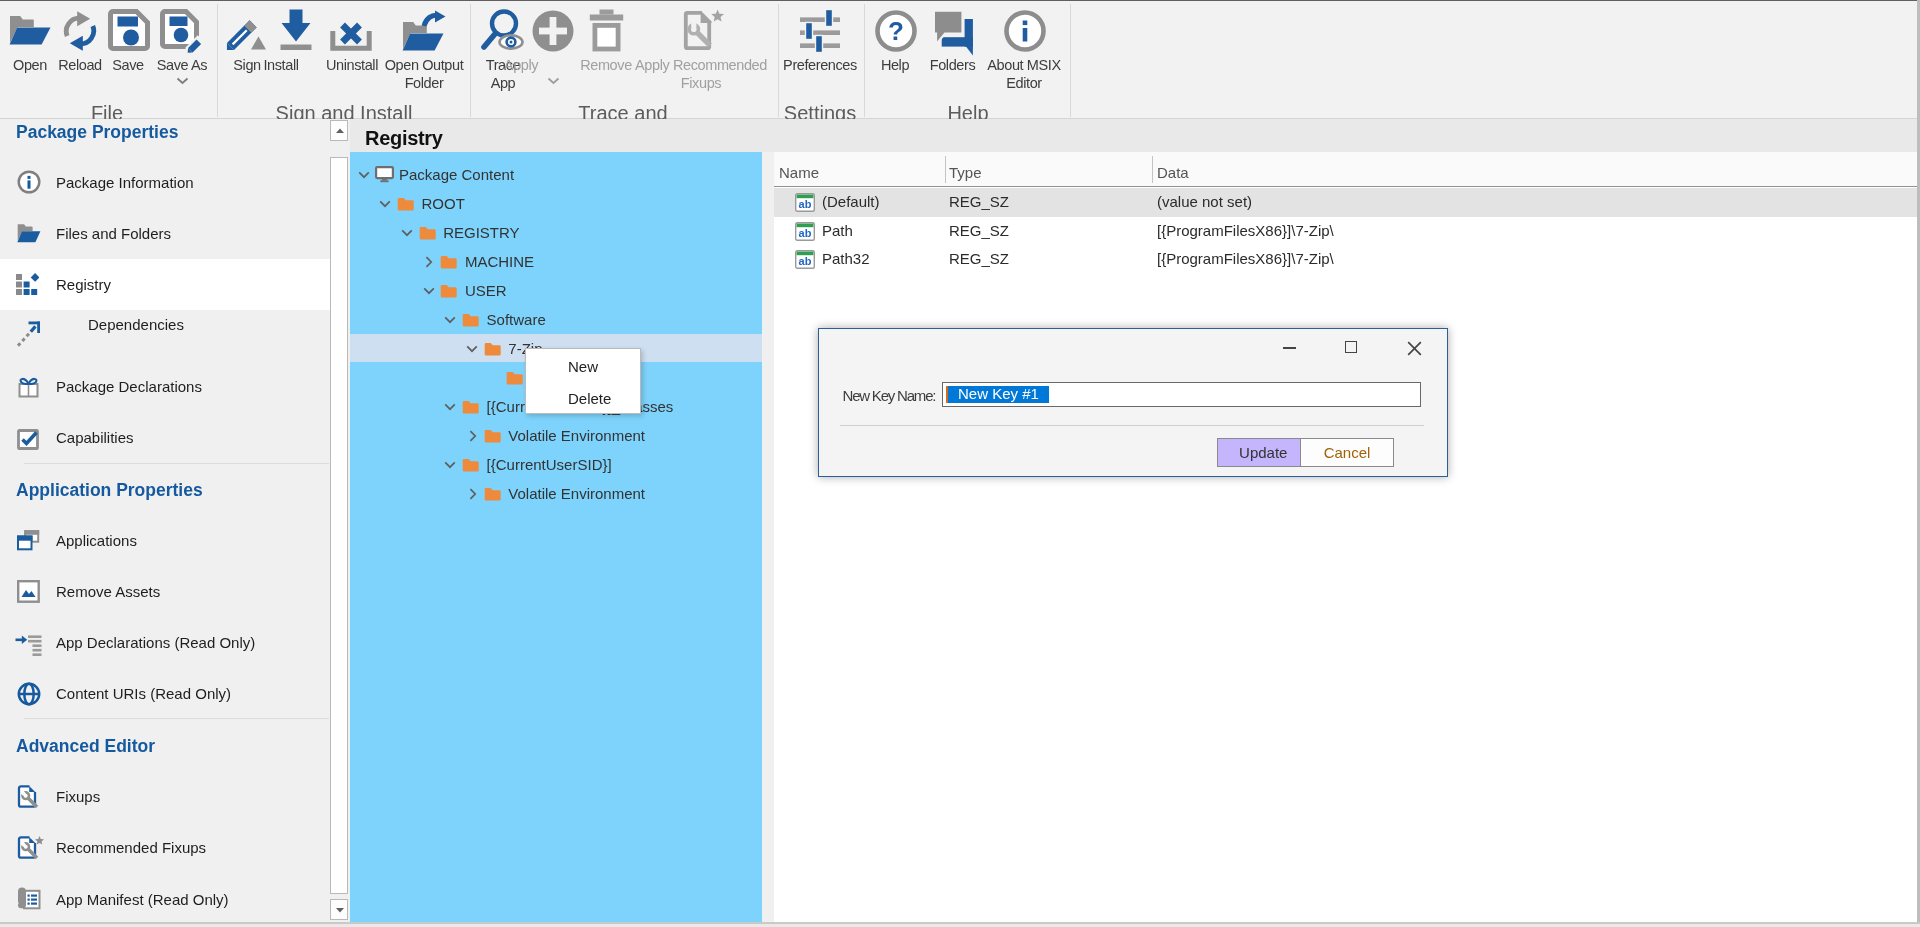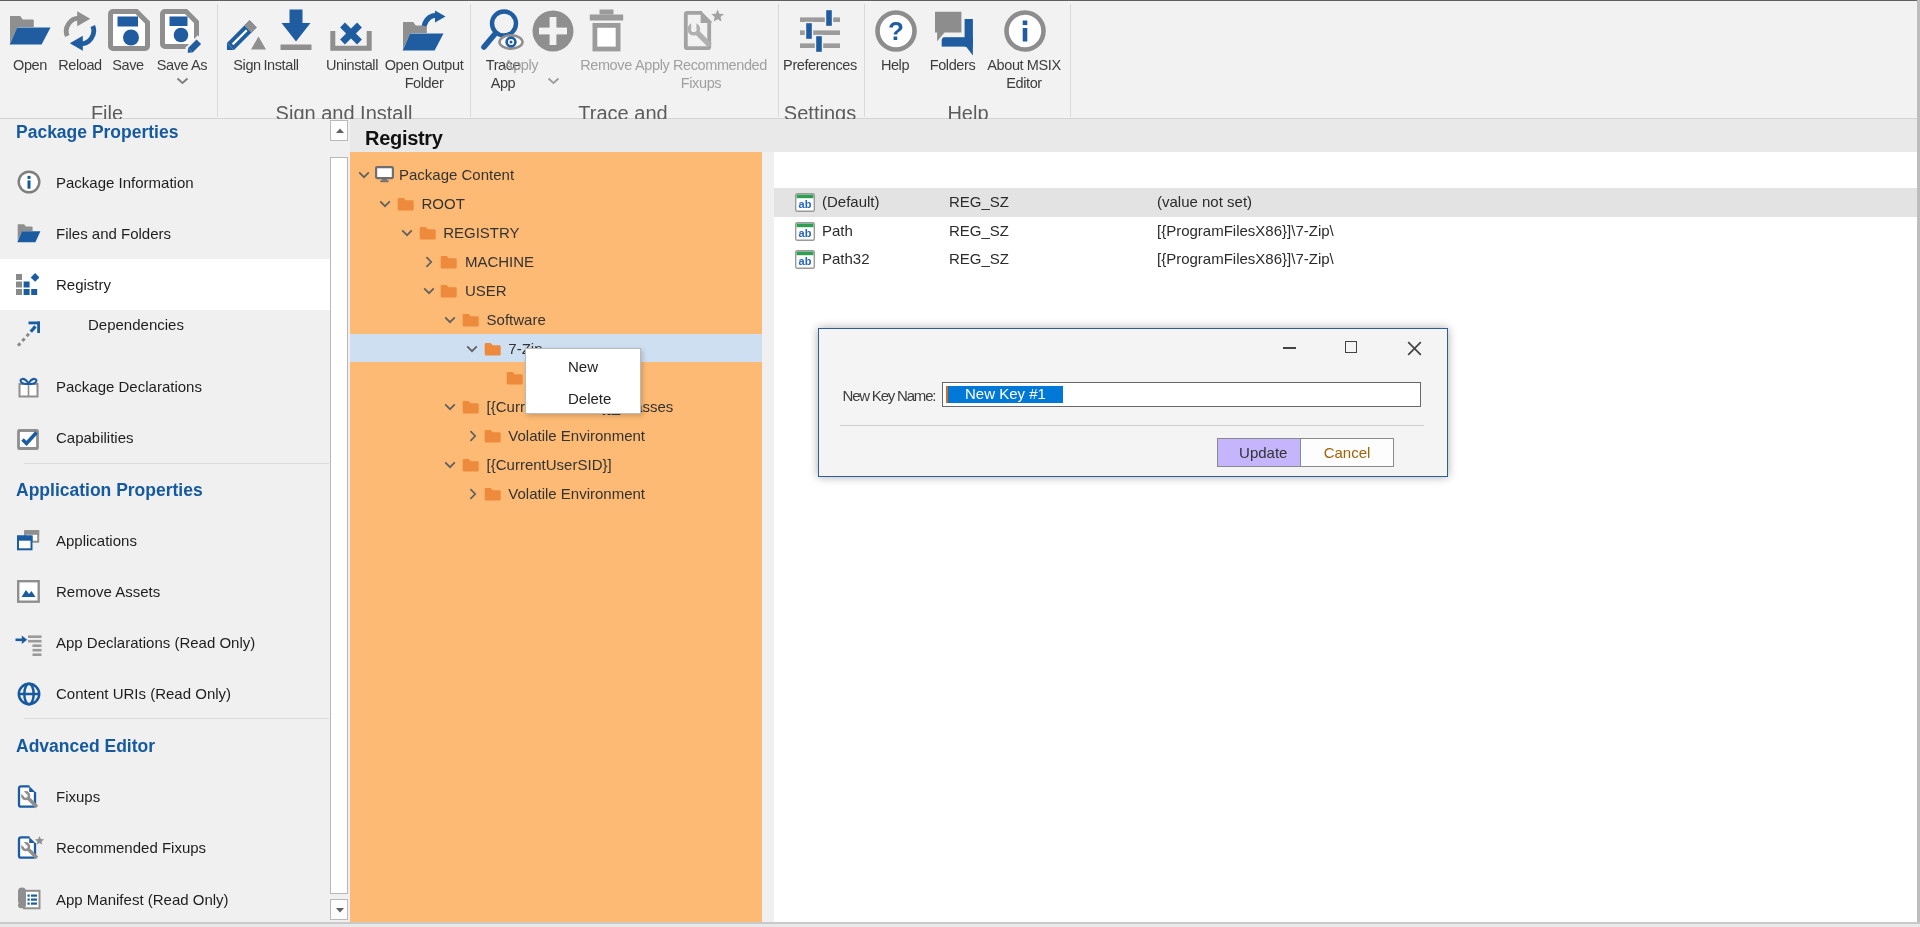--- a/index.html
+++ b/index.html
@@ -173,21 +173,21 @@
   <div class="grp-label" style="left:269px;width:150px;">Sign and Install</div>
   <div class="grp-label" style="left:548px;width:150px;">Trace and Fixups</div>
 </div>
 
 <div class="abs" style="left:0;top:119px;width:1920px;height:803px;background:#f0f0f0;"></div>
 
 <div class="abs" style="left:350px;top:119px;width:1567px;height:33px;background:#e9e9e9;">
   <div class="abs" style="left:15px;top:8px;font-size:20px;font-weight:bold;letter-spacing:-0.3px;color:#111;">Registry</div>
 </div>
 
-<div class="abs" id="tree" style="left:350px;top:152px;width:412px;height:770px;background:#fdba74;overflow:hidden;">
+<div class="abs" id="tree" style="left:350px;top:152px;width:412px;height:770px;background:#7dd3fc;overflow:hidden;">
 
   <div class="abs" style="left:0;top:182px;width:412px;height:27.5px;background:#cfdff2;"></div>
 
   <svg class="chev" style="left:7.5px;top:19px;" width="12" height="8" viewBox="0 0 12 8">
       <path d="M1.2,1.4 L6,6.2 L10.8,1.4" fill="none" stroke="#5f5f5f" stroke-width="1.7"></path>
     </svg>
   <svg class="abs" style="left:24.5px;top:14px;" width="19" height="17" viewBox="0 0 19 17">
     <rect x="1.1" y="1.1" width="16.8" height="11" rx="1" fill="#fff" stroke="#6e6e6e" stroke-width="2.2"></rect>
     <path d="M7.6,12.1 h3.8 l0.9,2.2 h-5.6 Z" fill="#6e6e6e"></path>
     <rect x="5.4" y="14.3" width="8.2" height="1.9" fill="#6e6e6e"></rect>
@@ -273,20 +273,27 @@
   <svg class="chev" style="left:118.5px;top:335.5px;" width="8" height="12" viewBox="0 0 8 12">
       <path d="M1.4,1.2 L6.2,6 L1.4,10.8" fill="none" stroke="#5f5f5f" stroke-width="1.7"></path>
     </svg>
   <svg class="abs" style="left:133.8px;top:334.5px;" width="17" height="14" viewBox="0 0 17 14">
       <path d="M0.7,2.2 a1.3,1.3 0 0 1 1.3,-1.3 h4.7 l2,2.4 h6.7 a1.3,1.3 0 0 1 1.3,1.3 v7.7 a1.3,1.3 0 0 1 -1.3,1.3 H2 a1.3,1.3 0 0 1 -1.3,-1.3 Z" fill="#ee8a3c"></path>
     </svg>
   <div class="trow" style="left:158.3px;top:327px;line-height:29px;">Volatile Environment</div>
 </div>
 
 <div class="abs" id="table" style="left:774px;top:152px;width:1143px;height:770px;background:#fff;">
+  <div class="abs" style="left:0;top:0;width:1143px;height:35px;background:#fafafa;border-bottom:1.4px solid #919191;box-sizing:border-box;">
+    <div class="tbl-txt" style="left:5px;top:0;line-height:42px;color:#555;">Name</div>
+    <div class="tbl-txt" style="left:175px;top:0;line-height:42px;color:#555;">Type</div>
+    <div class="tbl-txt" style="left:383px;top:0;line-height:42px;color:#555;">Data</div>
+    <div class="abs" style="left:171px;top:4px;width:1px;height:27px;background:#c4c4c4;"></div>
+    <div class="abs" style="left:378px;top:4px;width:1px;height:27px;background:#c4c4c4;"></div>
+  </div>
 
   <div class="abs" style="left:0;top:36px;width:1143px;height:28.5px;background:#e3e3e3;">
     <svg class="abs" style="left:21px;top:5px;" width="20" height="19" viewBox="0 0 20 19">
       <rect x="0.7" y="0.7" width="18.6" height="17.6" rx="1.5" fill="#fff" stroke="#9a9a9a" stroke-width="1.4"></rect>
       <rect x="1.6" y="1.6" width="16.8" height="3.6" fill="#2e9e4f"></rect>
       <text x="10" y="14.6" font-size="11" font-weight="bold" fill="#2066c4" text-anchor="middle" font-family="Liberation Sans,sans-serif">ab</text>
     </svg>
     <div class="tbl-txt" style="left:48px;top:0;line-height:28.5px;">(Default)</div>
     <div class="tbl-txt" style="left:175px;top:0;line-height:28.5px;">REG_SZ</div>
     <div class="tbl-txt" style="left:383px;top:0;line-height:28.5px;">(value not set)</div>
@@ -467,20 +474,20 @@
   <div class="abs" style="left:526px;top:12.5px;width:12px;height:11.5px;border:1.6px solid #444;box-sizing:border-box;"></div>
   <svg class="abs" style="left:587.5px;top:12px;" width="15" height="15" viewBox="0 0 15 15">
     <line x1="1.2" y1="1.2" x2="13.8" y2="13.8" stroke="#444" stroke-width="1.7"></line>
     <line x1="13.8" y1="1.2" x2="1.2" y2="13.8" stroke="#444" stroke-width="1.7"></line>
   </svg>
 
   <div class="abs" style="left:23.5px;top:58.5px;font-size:15px;letter-spacing:-1.2px;color:#3d3d3d;">New Key Name:</div>
 
   <div class="abs" style="left:122.5px;top:53.5px;width:479px;height:24.5px;background:#fff;border:1px solid #686868;box-sizing:border-box;">
     <div class="abs" style="left:3.5px;top:3px;width:2px;height:16.5px;background:#d26b1f;"></div>
-    <div class="abs" style="left:5.5px;top:3px;height:16.5px;background:#0078d7;color:#fff;font-size:15px;line-height:16.5px;padding:0 17px;">New Key #1</div>
+    <div class="abs" style="left:5.5px;top:3px;height:16.5px;background:#0078d7;color:#fff;font-size:15px;line-height:16.5px;padding:0 10px;">New Key #1</div>
   </div>
 
   <div class="abs" style="left:21px;top:96.5px;width:584px;height:1px;background:#cfcfcf;"></div>
 
   <div class="abs" style="left:397.5px;top:109px;width:93.5px;height:29px;background:#c4b5fd;border:1px solid #8a8a8a;box-sizing:border-box;font-size:15px;color:#333;text-align:center;line-height:27px;">Update</div>
   <div class="abs" style="left:481px;top:109px;width:94px;height:29px;background:#fdfdfd;border:1px solid #8a8a8a;box-sizing:border-box;font-size:15px;color:#a16207;text-align:center;line-height:27px;">Cancel</div>
 </div>
 
 </body></html>

